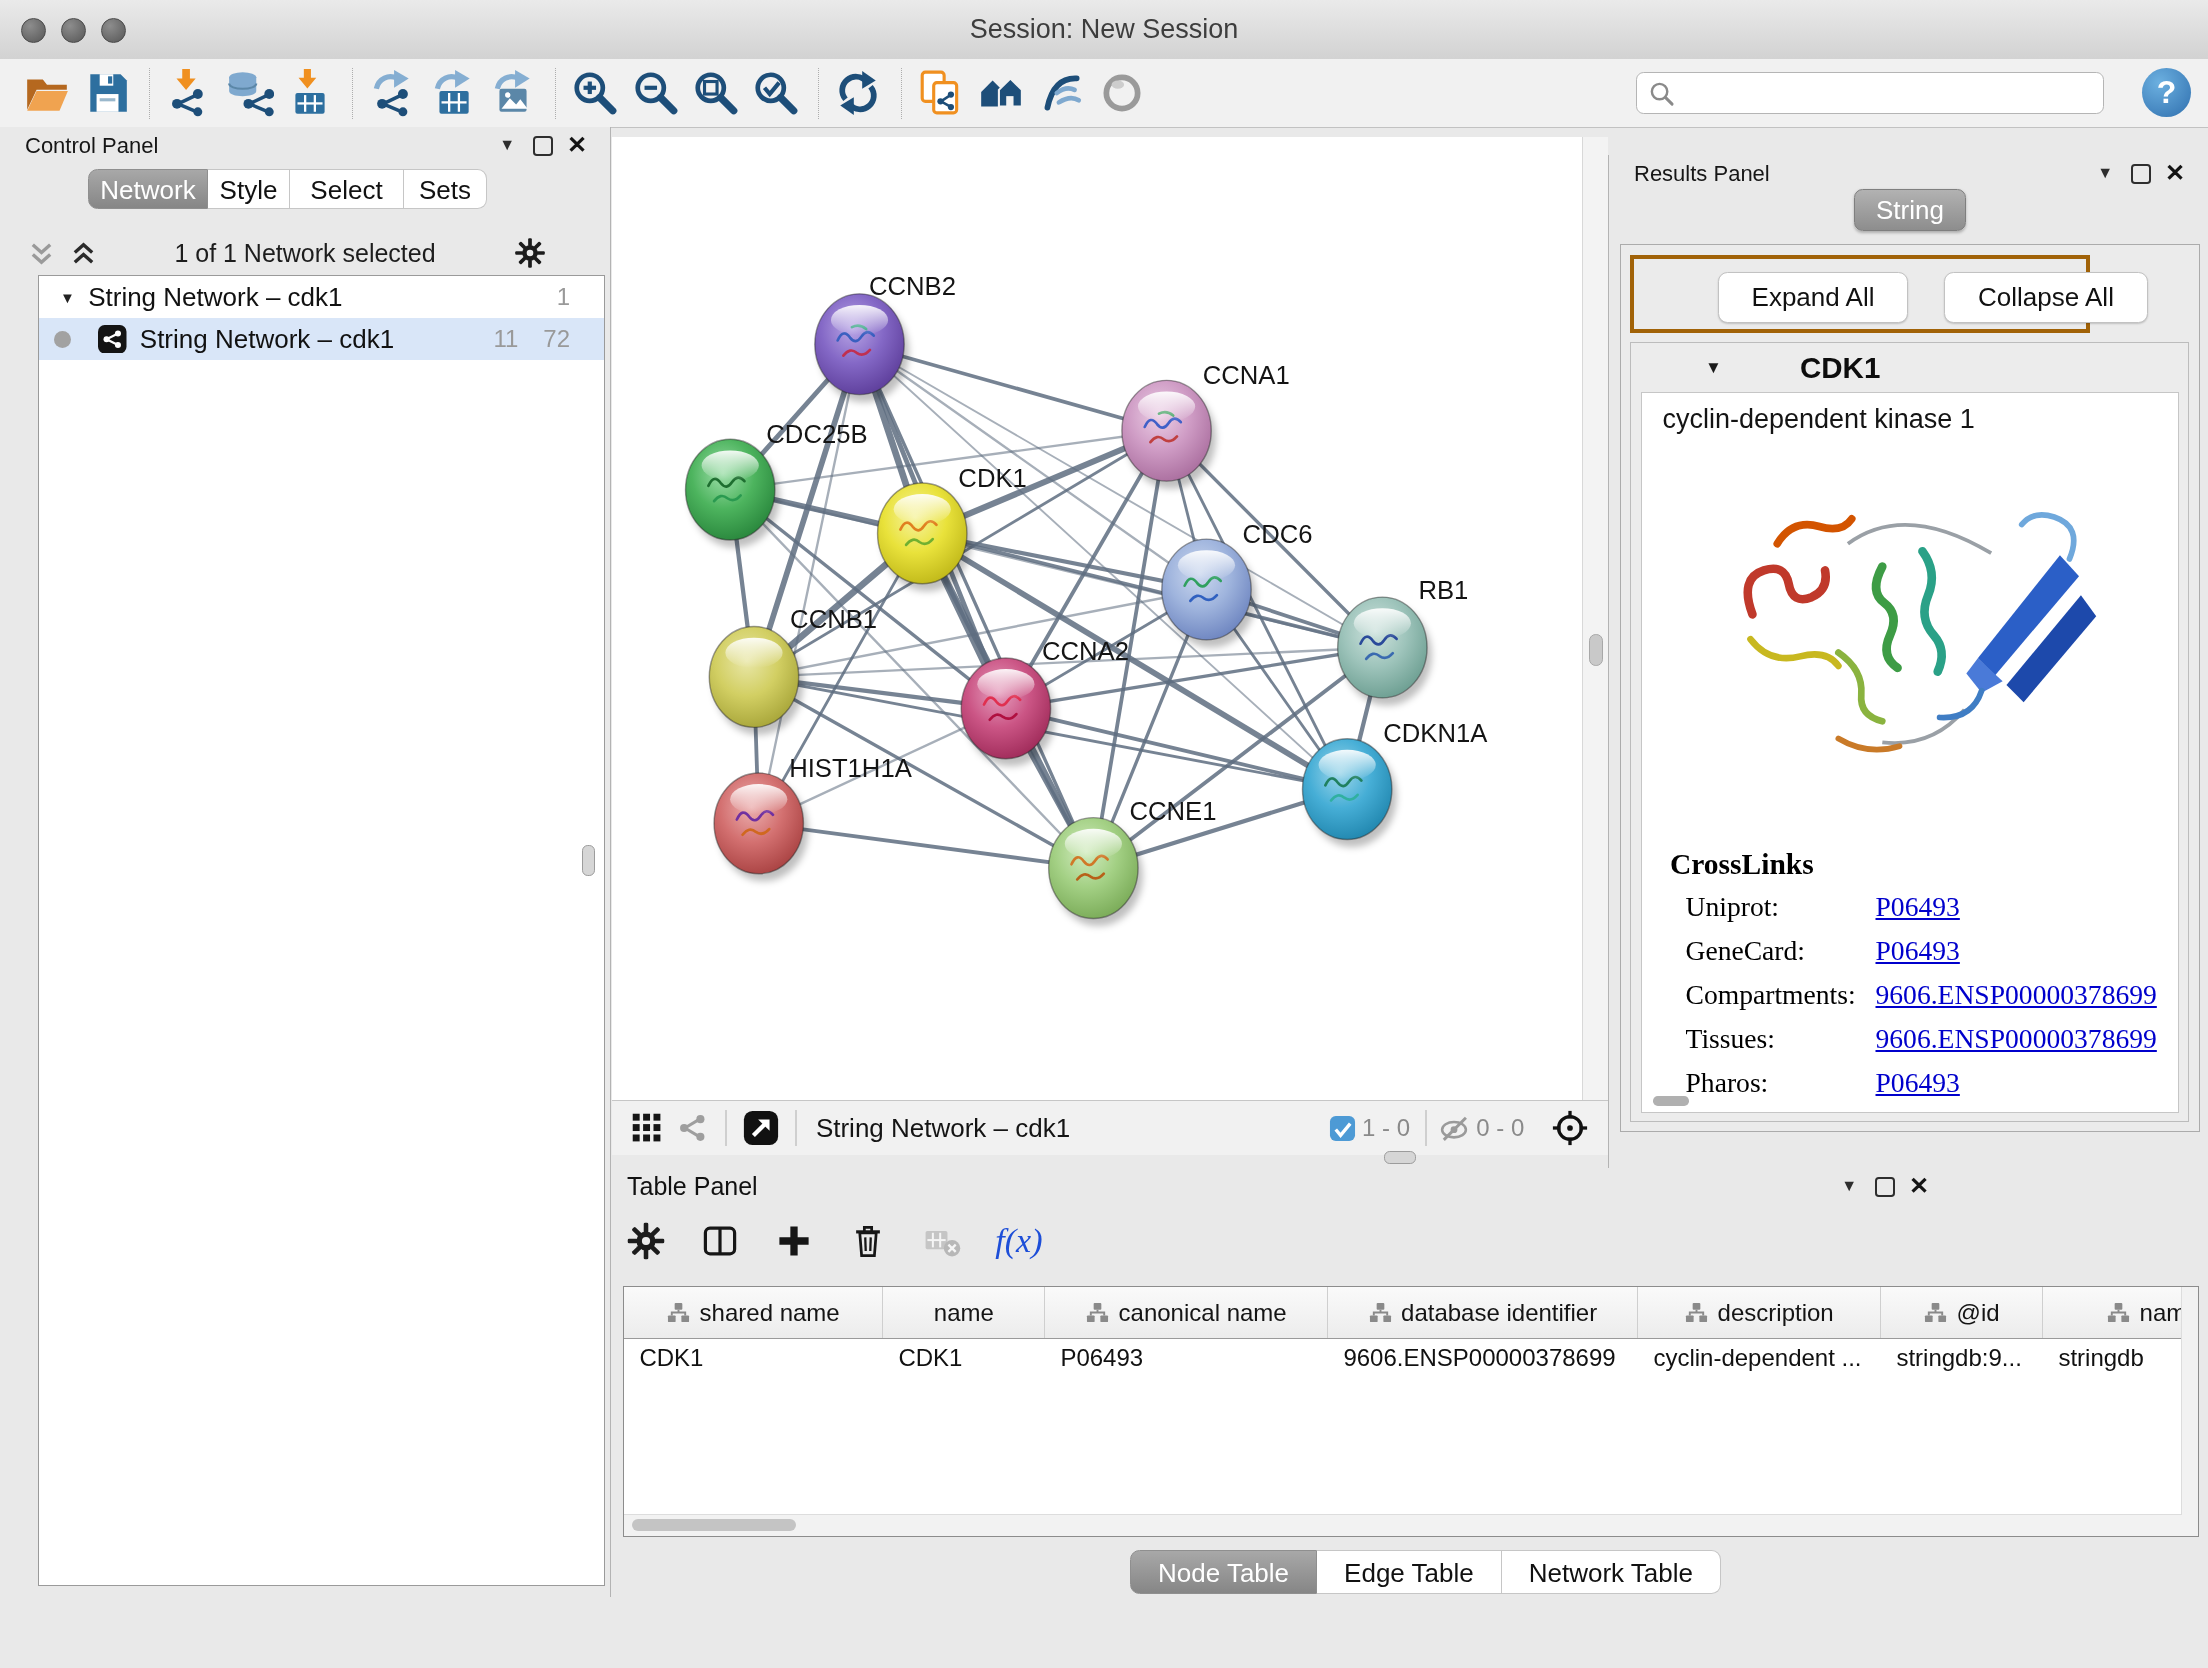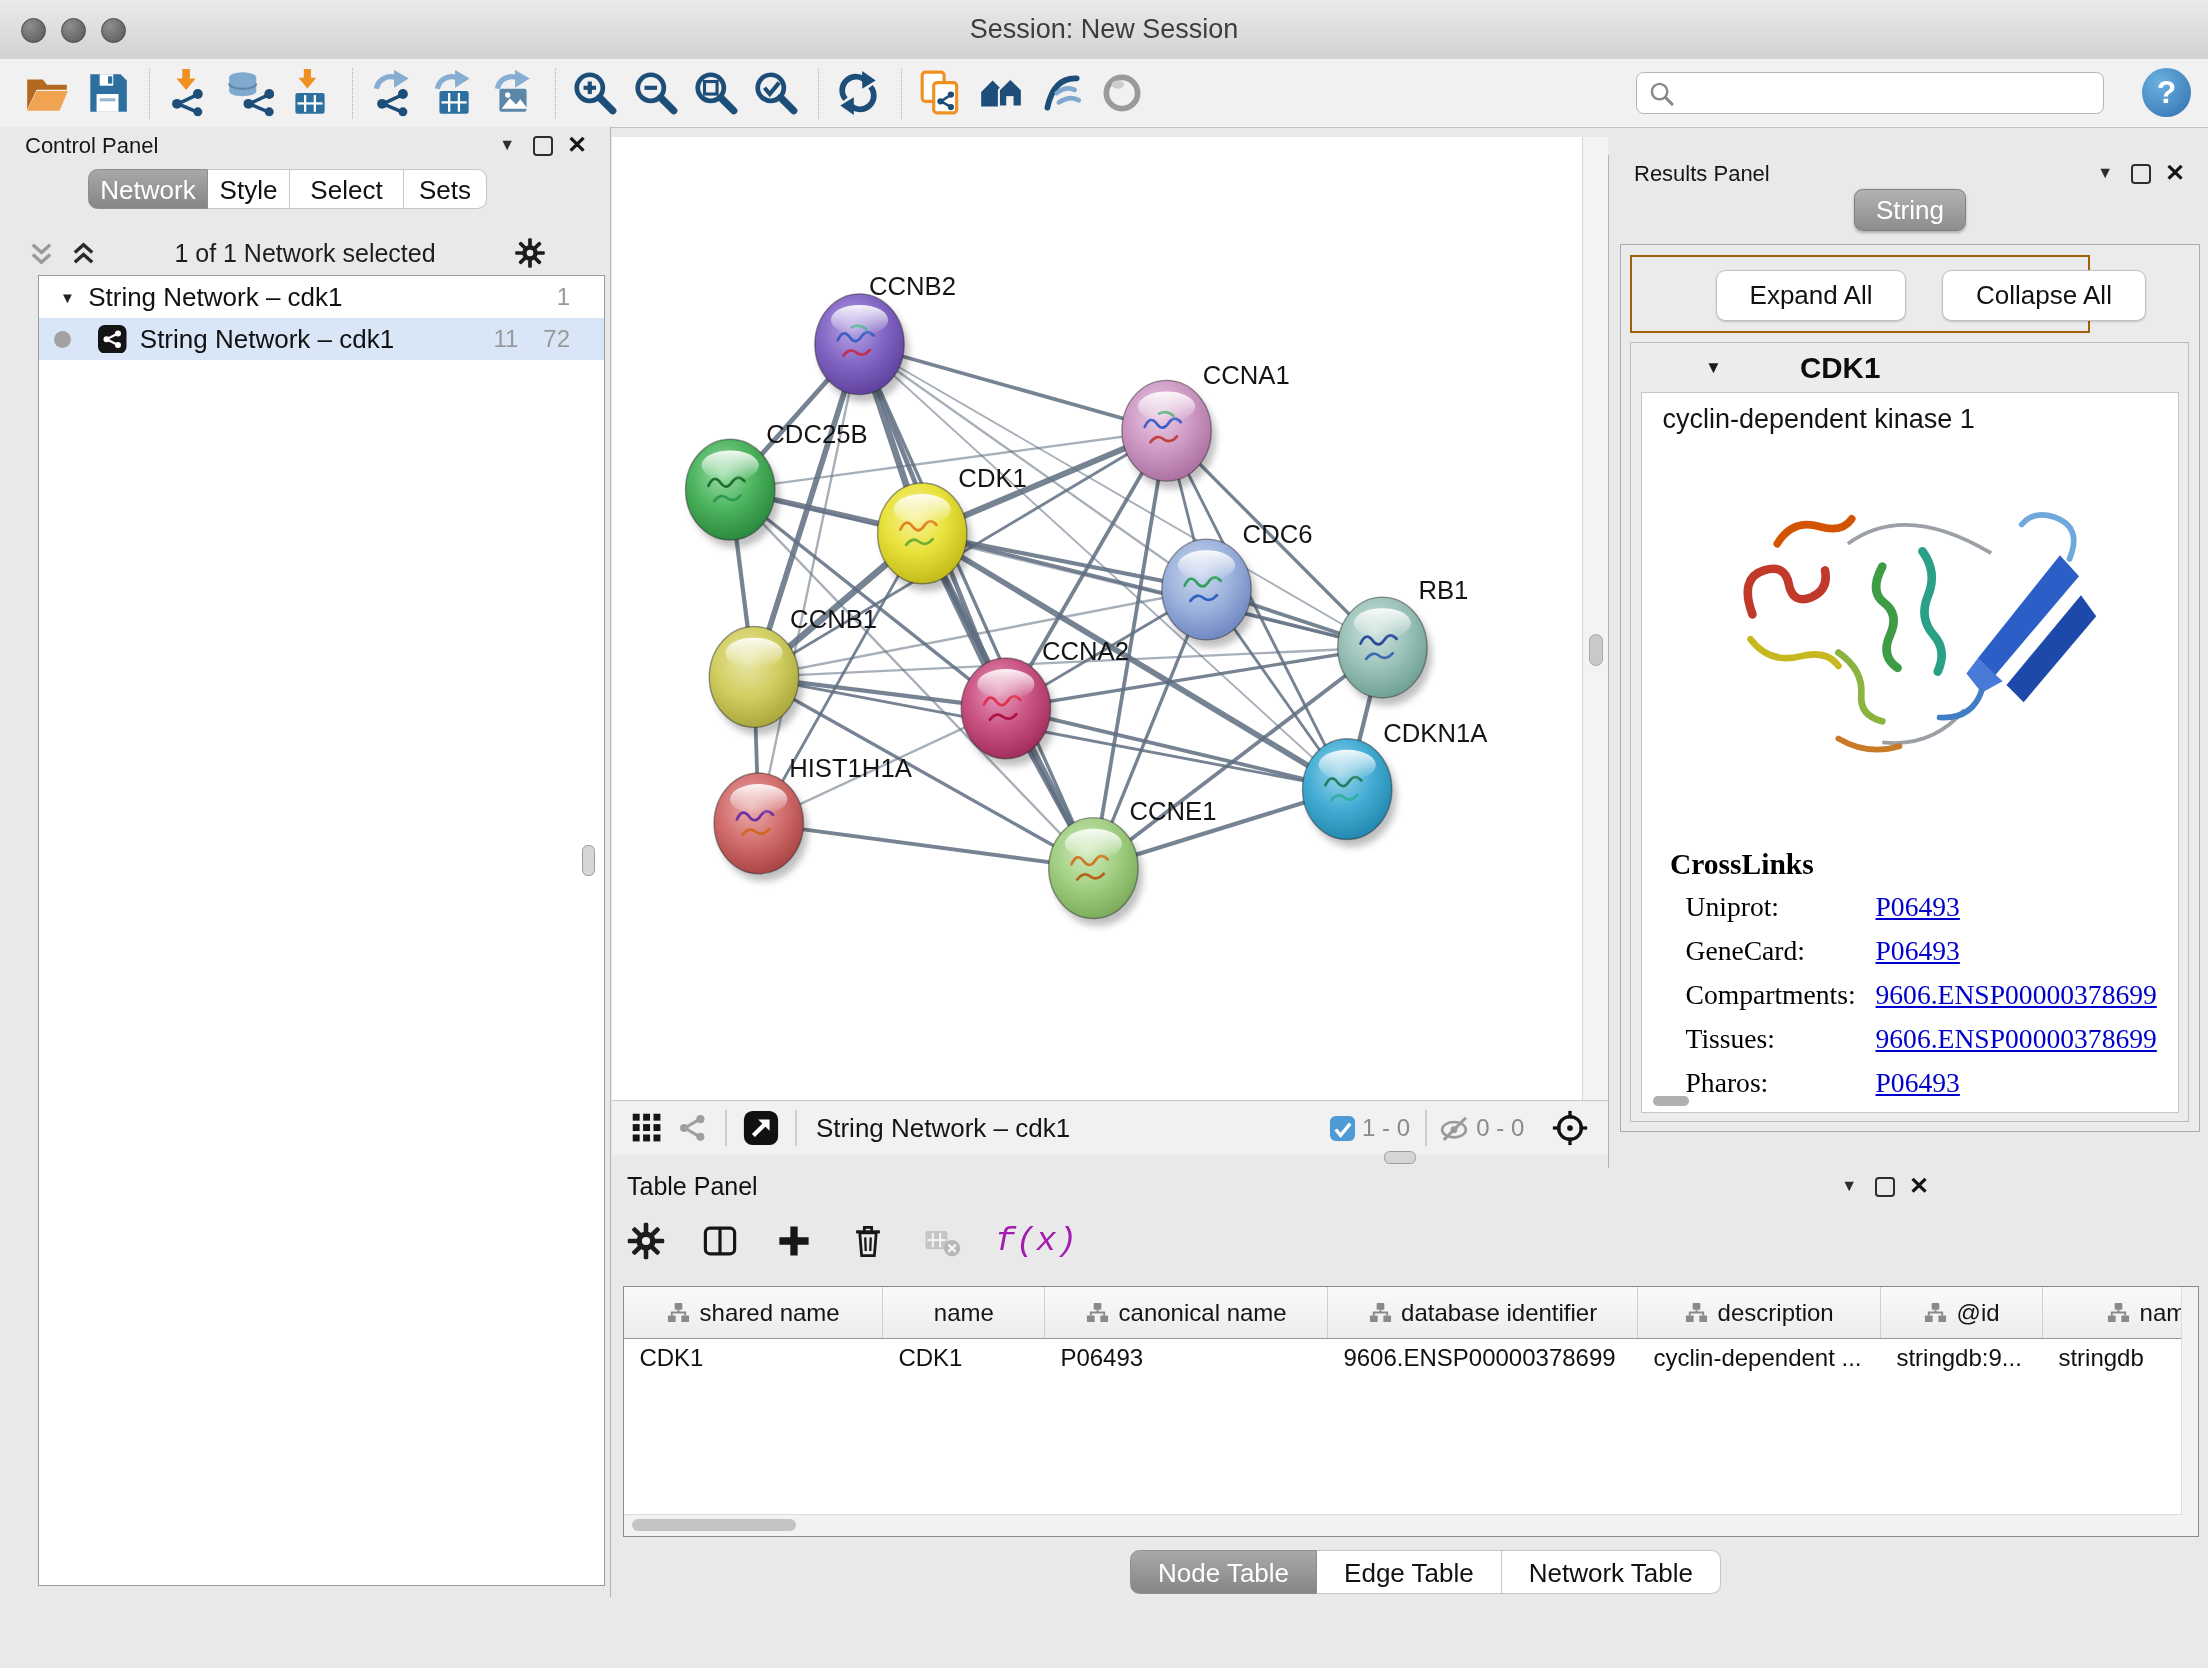--- a/index.html
+++ b/index.html
@@ -53,21 +53,21 @@
   .ctoolbar{position:absolute;left:0;top:963px;width:996px;height:55px;background:#f1f1f1;border-top:1px solid #c6c6c6;display:flex;align-items:center;box-sizing:border-box;padding:0 19px;}
   .cts{width:1.9px;height:36px;background:#cfcfcf;margin:0 15px;flex:0 0 auto;}
   .ctitle{font-size:26px;color:#141414;margin-left:3.8px;white-space:nowrap;}
   .cbadge{font-size:24px;color:#8a8a8a;margin:0 5.7px;white-space:nowrap;}
   .cticon{flex:0 0 auto;}
   .rightgrp{margin-left:auto;display:flex;align-items:center;}
   
   .results-panel{position:absolute;left:1608px;top:127px;width:600px;height:1041px;background:#e9e9e9;border-left:1px solid #b3b3b3;box-sizing:border-box;margin-top:28px;}
   .stringtab{position:absolute;left:245px;top:34px;width:110px;height:40px;background:linear-gradient(#b2b2b2,#8d8d8d);border:1px solid #7f7f7f;border-radius:8.6px;color:#fff;font-size:26px;text-align:center;line-height:40px;box-shadow:0 1.9px 2.9px rgba(0,0,0,.25);}
   .outerbox{position:absolute;left:10.5px;top:89px;width:580px;height:888px;background:#ebebeb;border:1px solid #ababab;box-sizing:border-box;}
-  .btnbox{position:absolute;left:9.5px;top:9.5px;width:460px;height:78px;border:2px solid #a16207;box-sizing:border-box;padding-left:48px;}
+  .btnbox{position:absolute;left:9.5px;top:9.5px;width:460px;height:78px;border:4px solid #a16207;box-sizing:border-box;padding-left:48px;}
   .rbtn{position:absolute;top:13.3px;height:49px;background:#fff;border:1px solid #c2c2c2;border-radius:9.5px;font-size:26px;text-align:center;line-height:49px;box-shadow:0 1px 1.9px rgba(0,0,0,.18);}
   .sectionbox{position:absolute;left:9.5px;top:97px;width:559px;height:780px;border:1px solid #bcbcbc;box-sizing:border-box;background:#ececec;}
   .shead{position:absolute;left:0;top:0;right:0;height:48px;}
   .shead .caret{position:absolute;left:74px;top:15px;font-size:17px;color:#1a1a1a;}
   .genename{position:absolute;left:169px;top:7.6px;font-size:29.5px;font-weight:bold;color:#0d0d0d;}
   .whitebox{position:absolute;left:9.5px;top:49px;width:538px;height:721px;background:#fff;border:1px solid #c6c6c6;box-sizing:border-box;}
   .desc{position:absolute;left:21px;top:11.4px;font-size:27px;color:#141414;}
   .protein{position:absolute;left:53px;top:59px;width:430px;height:382px;}
   .clhead{position:absolute;left:28.5px;top:455px;font-family:"Liberation Serif",serif;font-size:29.5px;font-weight:bold;color:#000;}
   .clrows{position:absolute;left:44px;top:498px;right:9.5px;}
@@ -75,21 +75,21 @@
   .cllabel{width:190px;color:#000;flex:0 0 auto;}
   .cllink{color:#0000cc;text-decoration:underline;white-space:nowrap;}
   .wb-scroll{position:absolute;left:11.4px;bottom:5.7px;width:36px;height:10.5px;background:#b0b0b0;border-radius:4.8px;}
   
   .table-panel{position:absolute;left:612px;top:1168px;width:1340px;height:430px;background:#e9e9e9;}
   .tptitle{position:absolute;left:15px;top:3.8px;font-size:25px;}
   .ttoolbar{position:absolute;left:13.3px;top:42px;height:61px;display:flex;align-items:center;gap:32px;}
   .tticon{width:42px;height:42px;flex:0 0 auto;}
   .tticon svg{width:42px;height:42px;}
   .tticon.disabled{opacity:.55;}
-  .fxicon{font-family:Liberation Mono, monospace;font-style:italic;font-size:34px;color:#a21caf;}
+  .fxicon{font-family:Liberation Serif, serif;font-style:italic;font-size:34px;color:#1d4ed8;}
   .tablebox{position:absolute;left:11.4px;top:118px;width:1576px;height:251px;background:#fff;border:1px solid #8c8c8c;box-sizing:border-box;overflow:hidden;}
   .theadrow{display:flex;height:51px;border-bottom:1.9px solid #9a9a9a;background:linear-gradient(#fafafa,#ececec);}
   .thcell{display:flex;align-items:center;justify-content:center;gap:9.5px;border-right:1px solid #cfcfcf;font-size:24px;color:#141414;box-sizing:border-box;flex:0 0 auto;overflow:hidden;}
   .thcell svg{width:23px;height:23px;flex:0 0 auto;}
   .tbodyrow{display:flex;height:38px;align-items:center;}
   .tdcell{font-size:24px;color:#111;box-sizing:border-box;padding-left:15px;flex:0 0 auto;overflow:hidden;white-space:nowrap;}
   .hscroll{position:absolute;left:0;right:16px;bottom:0;height:21px;background:#f2f2f2;border-top:1px solid #ddd;}
   .hthumb{position:absolute;left:7.6px;top:3.8px;width:164px;height:12.4px;background:#c4c4c4;border-radius:6.7px;}
   .vscroll{position:absolute;right:0;top:0;bottom:0;width:16px;background:#f2f2f2;border-left:1px solid #ddd;}
   .ttabs{position:absolute;left:518px;top:382px;display:flex;}

